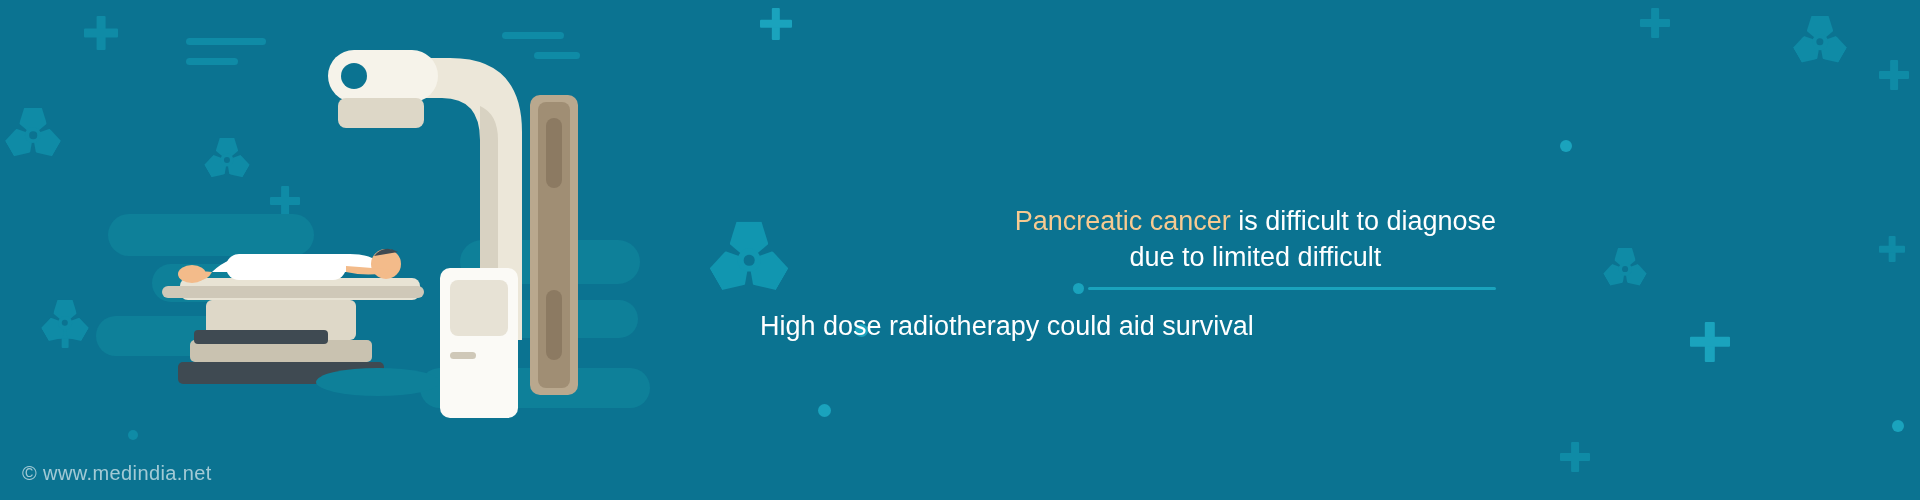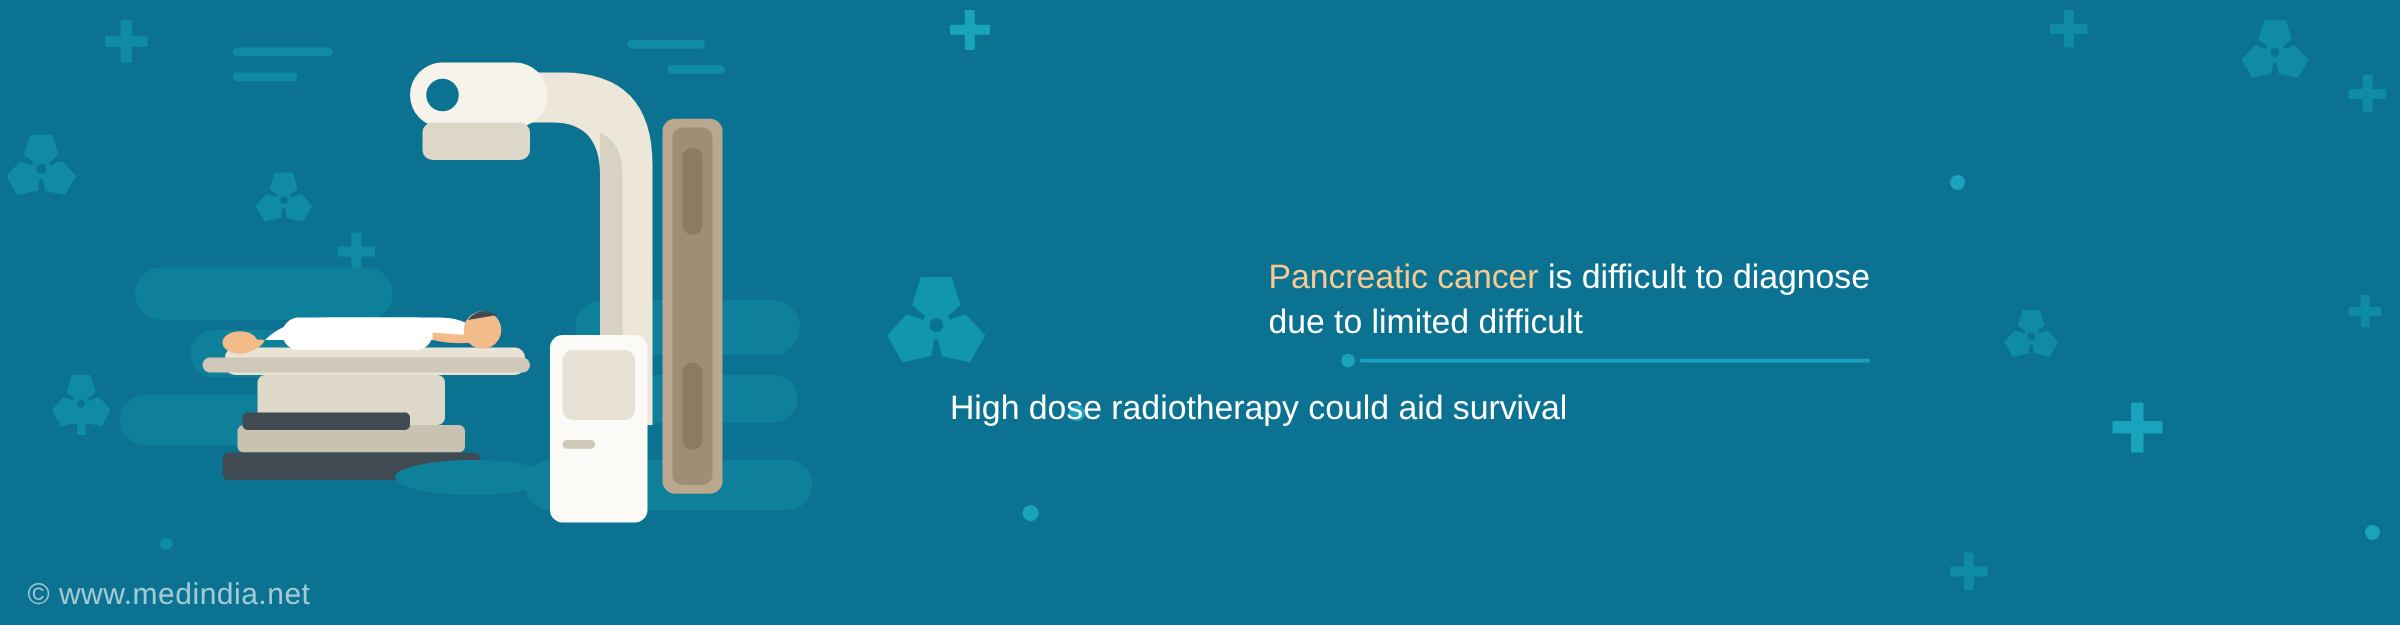--- a/index.html
+++ b/index.html
@@ -50,31 +50,31 @@
     font-size:33px;letter-spacing:1.2px;white-space:nowrap;
     text-shadow:0 2px 2px rgba(0,0,0,.22);
   }
   #title-text .w{color:#ffffff;}
   #title-text .o{color:#f7ca91;}
 
   
   .para{position:absolute;color:#ffffff;font-size:27px;line-height:36px;
         font-family:"Liberation Sans",sans-serif;font-weight:400;}
   .para .hl{color:#f7ca91;}
-  #para-1{right:424px;top:203px;text-align:left;}
+  #para-1{right:424px;top:203px;text-align:center;}
   #para-2{left:760px;top:308px;text-align:right;}
 
   #divider{position:absolute;left:1088px;top:287px;width:408px;height:3px;
            background:#1aa3bd;border-radius:2px;}
   #divider-dot{position:absolute;left:1073px;top:283px;width:11px;height:11px;
            border-radius:50%;background:#1aa3bd;}
 
   
   #watermark{position:absolute;left:22px;top:462px;
-    font-size:24px;color:rgba(255,255,255,.62);
+    font-size:20px;color:rgba(255,255,255,.62);
     font-family:"Liberation Sans",sans-serif;letter-spacing:.4px;}
 </style>
 </head>
 <body>
 
 <div id="stage">
 
   <div>
     <span class="plus deco" style="left:84px;top:16px;width:34px;height:34px;color:#0f8ba6;"></span>
     <span class="plus deco" style="left:270px;top:186px;width:30px;height:30px;color:#0f8ba6;"></span>

